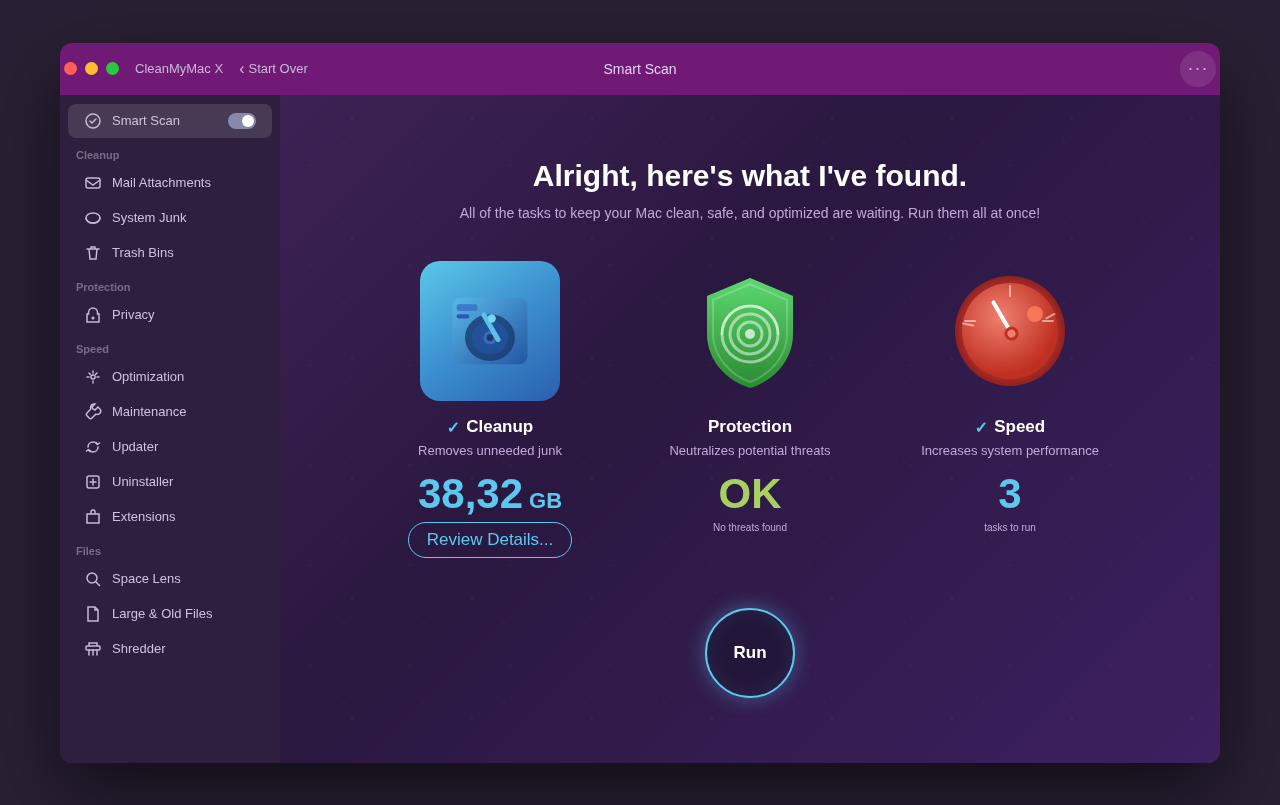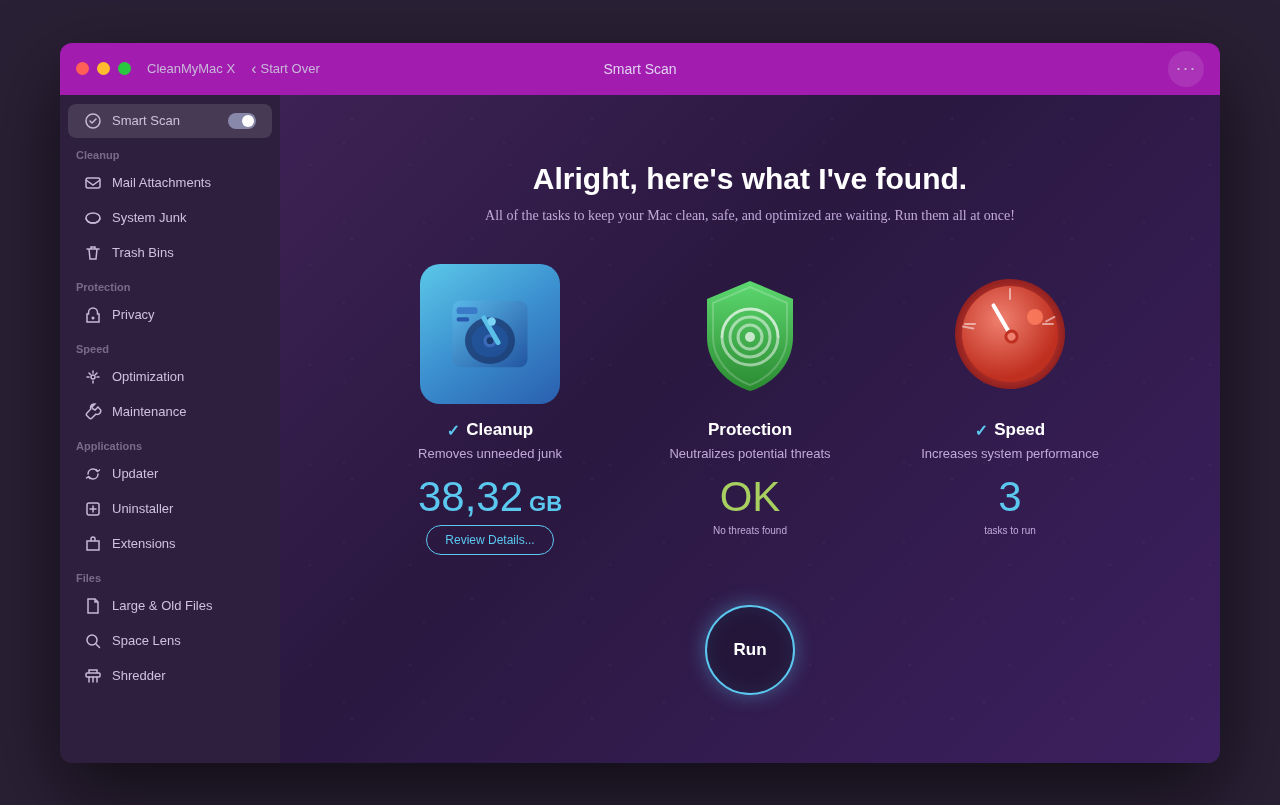--- a/index.html
+++ b/index.html
@@ -15,25 +15,25 @@
     .window {
       width: 1160px;
       height: 720px;
       border-radius: 12px;
       overflow: hidden;
       display: flex;
       flex-direction: column;
       box-shadow: 0 30px 80px rgba(0,0,0,0.6);
     }
     .titlebar {
-      background: #a21caf;
+      background: #701a75;
       height: 52px;
       display: flex;
       align-items: center;
-      padding: 0 16px;
+      padding: 0 4px;
       flex-shrink: 0;
       position: relative;
     }
     .traffic-lights {
       display: flex;
       gap: 8px;
       align-items: center;
     }
     .traffic-light {
       width: 13px;
@@ -177,21 +177,20 @@
       font-size: 30px;
       font-weight: 700;
       text-align: center;
       margin-bottom: 12px;
     }
     .main-subtitle {
       color: #c0a8d8;
       font-size: 14px;
       text-align: left;
       margin-bottom: 40px;
-      font-family: Liberation Serif, serif;
     }
     .cards-row {
       display: flex;
       gap: 40px;
       margin-bottom: 50px;
       align-items: flex-start;
     }
     .card {
       display: flex;
       flex-direction: column;
@@ -235,37 +234,37 @@
       color: #5cc8f0;
       font-size: 16px;
     }
     .card-desc {
       font-size: 13px;
       color: #c0a8d8;
       margin-bottom: 12px;
     }
     .card-value {
       font-size: 42px;
-      font-weight: 400;
+      font-weight: 700;
       margin-bottom: 4px;
     }
     .card-value.blue { color: #5bc8f0; }
     .card-value.green { color: #a8d060; }
     .card-value.blue2 { color: #5bc8f0; }
     .card-status {
       font-size: 10px;
       color: #c0a8d8;
     }
     .review-btn {
       background: transparent;
       border: 1.5px solid #5bc8f0;
       color: #5bc8f0;
       padding: 7px 18px;
       border-radius: 20px;
-      font-size: 12px;
+      font-size: 17px;
       cursor: pointer;
     }
     .run-btn {
       width: 90px;
       height: 90px;
       border-radius: 50%;
       background: rgba(30,20,50,0.7);
       border: 2.5px solid #5bc8f0;
       color: #ffffff;
       font-size: 17px;
@@ -386,21 +385,20 @@
       </div>
       <div class="sidebar-item">
         <span class="sidebar-icon">
           <svg width="18" height="18" viewBox="0 0 18 18" fill="none">
             <path d="M14 4l-3 3-2-1-1-2 3-3c-2-0.5-4.5 1-4.5 3.5 0 .5.1 1 .3 1.4L3 10c-.8.8-.8 2 0 2.8l2.2 2.2c.8.8 2 .8 2.8 0l3.8-3.8c.4.2.9.3 1.4.3 2.5 0 4-2.5 3.5-4.5L14 4z" stroke="#c8b8d8" stroke-width="1.5" fill="none"></path>
           </svg>
         </span>
         <span>Maintenance</span>
       </div>
 
-      <div class="sidebar-section">Applications</div>
       <div class="sidebar-item">
         <span class="sidebar-icon">
           <svg width="18" height="18" viewBox="0 0 18 18" fill="none">
             <path d="M4 9c0-2.8 2.2-5 5-5 1.5 0 2.8.6 3.8 1.6" stroke="#c8b8d8" stroke-width="1.5" stroke-linecap="round" fill="none"></path>
             <path d="M14 9c0 2.8-2.2 5-5 5-1.5 0-2.8-.6-3.8-1.6" stroke="#c8b8d8" stroke-width="1.5" stroke-linecap="round" fill="none"></path>
             <path d="M12 4.5l1.5 2 2-1.5" stroke="#c8b8d8" stroke-width="1.5" stroke-linecap="round" stroke-linejoin="round"></path>
             <path d="M6 13.5L4.5 11.5l-2 1.5" stroke="#c8b8d8" stroke-width="1.5" stroke-linecap="round" stroke-linejoin="round"></path>
           </svg>
         </span>
         <span>Updater</span>
@@ -420,34 +418,34 @@
             <path d="M3 6h12v9H3zM7 6V4c0-1.1.9-2 2-2s2 .9 2 2v2" stroke="#c8b8d8" stroke-width="1.5" fill="none"></path>
           </svg>
         </span>
         <span>Extensions</span>
       </div>
 
       <div class="sidebar-section">Files</div>
       <div class="sidebar-item">
         <span class="sidebar-icon">
           <svg width="18" height="18" viewBox="0 0 18 18" fill="none">
+            <circle cx="8" cy="8" r="5" stroke="#c8b8d8" stroke-width="1.5" fill="none"></circle>
+            <path d="M12 12l3.5 3.5" stroke="#c8b8d8" stroke-width="1.5" stroke-linecap="round"></path>
+          </svg>
+        </span>
+        <span>Space Lens</span>
+      </div>
+      <div class="sidebar-item">
+        <span class="sidebar-icon">
+          <svg width="18" height="18" viewBox="0 0 18 18" fill="none">
             <path d="M4 2h7l3 3v11H4V2z" stroke="#c8b8d8" stroke-width="1.5" fill="none"></path>
             <path d="M11 2v3h3" stroke="#c8b8d8" stroke-width="1.5"></path>
           </svg>
         </span>
         <span>Large &amp; Old Files</span>
-      </div>
-      <div class="sidebar-item">
-        <span class="sidebar-icon">
-          <svg width="18" height="18" viewBox="0 0 18 18" fill="none">
-            <circle cx="8" cy="8" r="5" stroke="#c8b8d8" stroke-width="1.5" fill="none"></circle>
-            <path d="M12 12l3.5 3.5" stroke="#c8b8d8" stroke-width="1.5" stroke-linecap="round"></path>
-          </svg>
-        </span>
-        <span>Space Lens</span>
       </div>
       <div class="sidebar-item">
         <span class="sidebar-icon">
           <svg width="18" height="18" viewBox="0 0 18 18" fill="none">
             <rect x="2" y="6" width="14" height="4" rx="1" stroke="#c8b8d8" stroke-width="1.5" fill="none"></rect>
             <path d="M5 10v5M9 10v5M13 10v5" stroke="#c8b8d8" stroke-width="1.5" stroke-linecap="round"></path>
             <path d="M5 6V3h8v3" stroke="#c8b8d8" stroke-width="1.5" fill="none"></path>
           </svg>
         </span>
         <span>Shredder</span>

